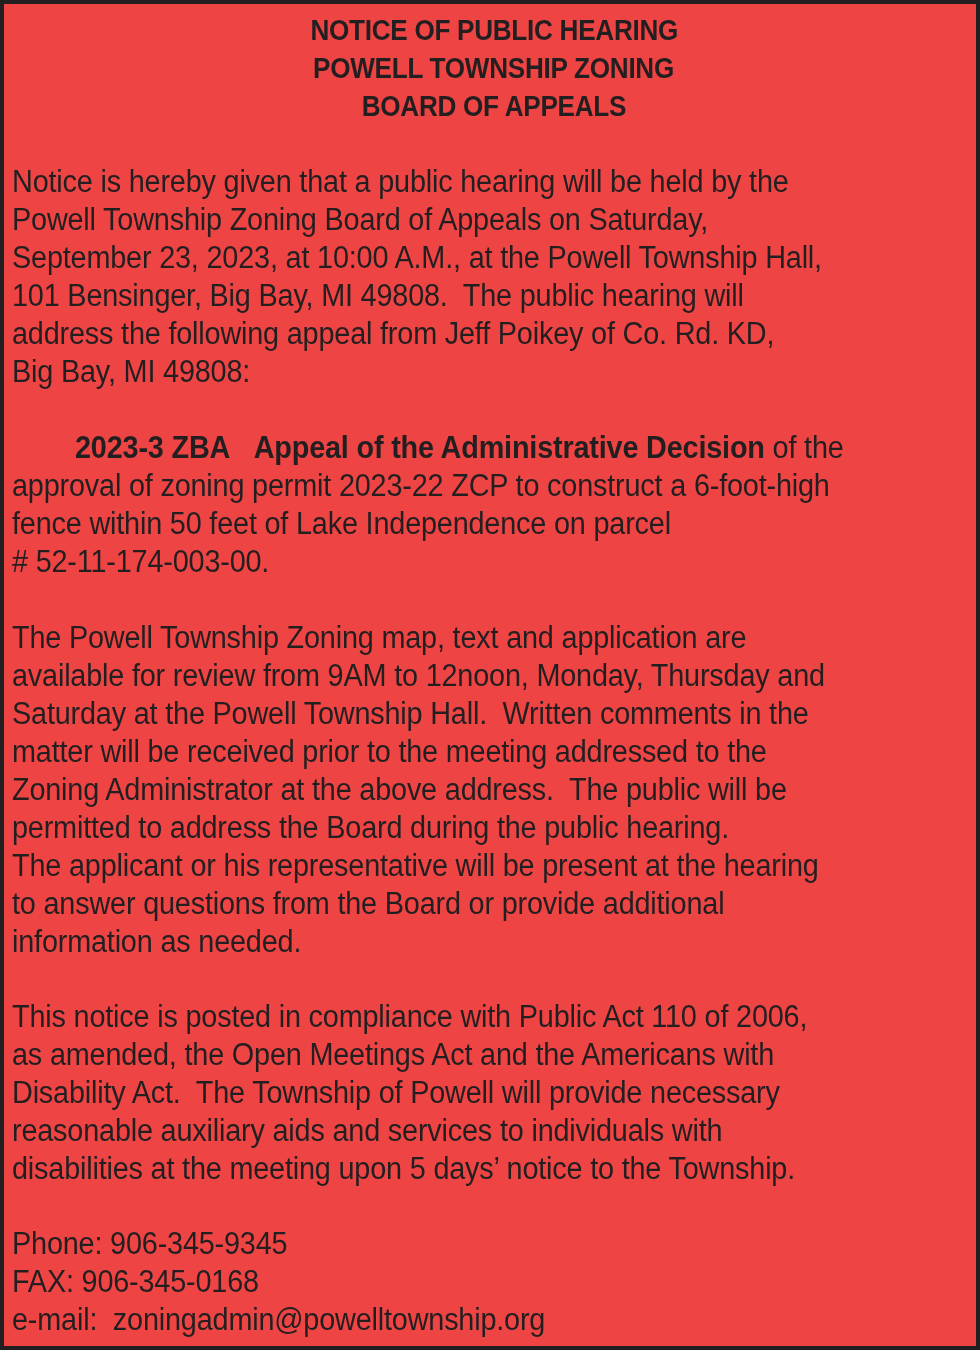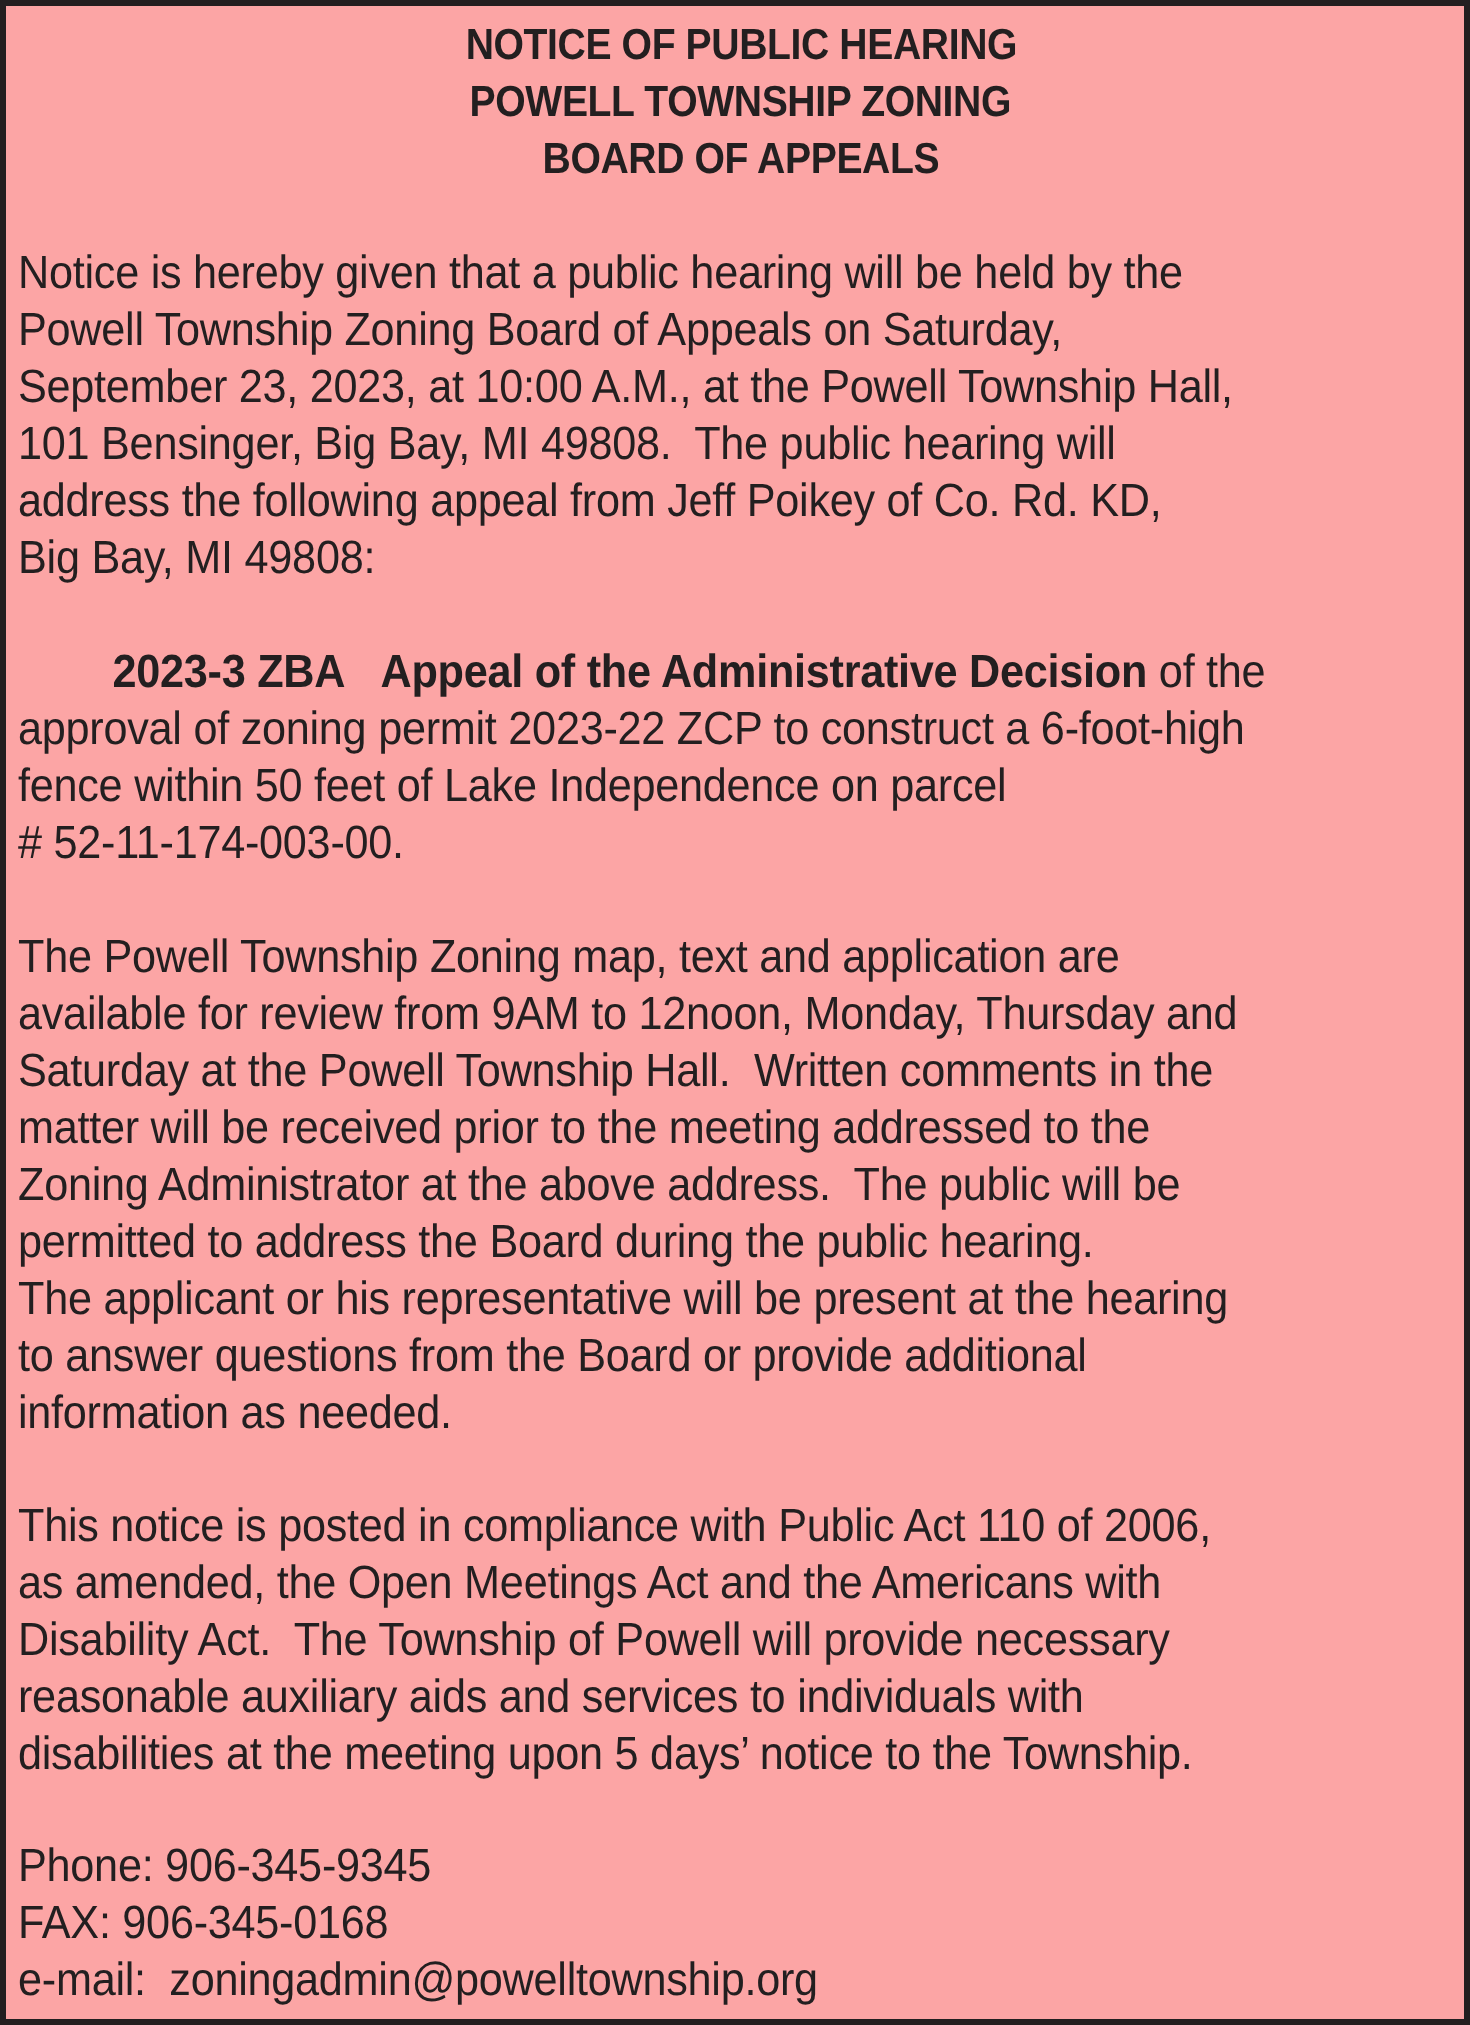--- a/index.html
+++ b/index.html
@@ -1,20 +1,20 @@
 <!DOCTYPE html>
 <html><head>
 <meta charset="utf-8">
 <style>
   html, body { margin: 0; padding: 0; background: #ffffff; }
   body { width: 980px; height: 1350px; overflow: hidden; }
   .frame {
     position: absolute; left: 0; top: 0;
     width: 980px; height: 1350px; box-sizing: border-box;
-    border: 4px solid #231f20; background: #fca5a5;
+    border: 4px solid #231f20; background: #ef4444;
   }
   .ln {
     position: absolute; white-space: pre; color: #231f20;
     font-family: "Liberation Sans", sans-serif;
     font-size: 31px; line-height: 38px;
     transform-origin: 0 0;
     transform: scaleX(0.93);
     letter-spacing: -0.2px;
   }
   .hd {

